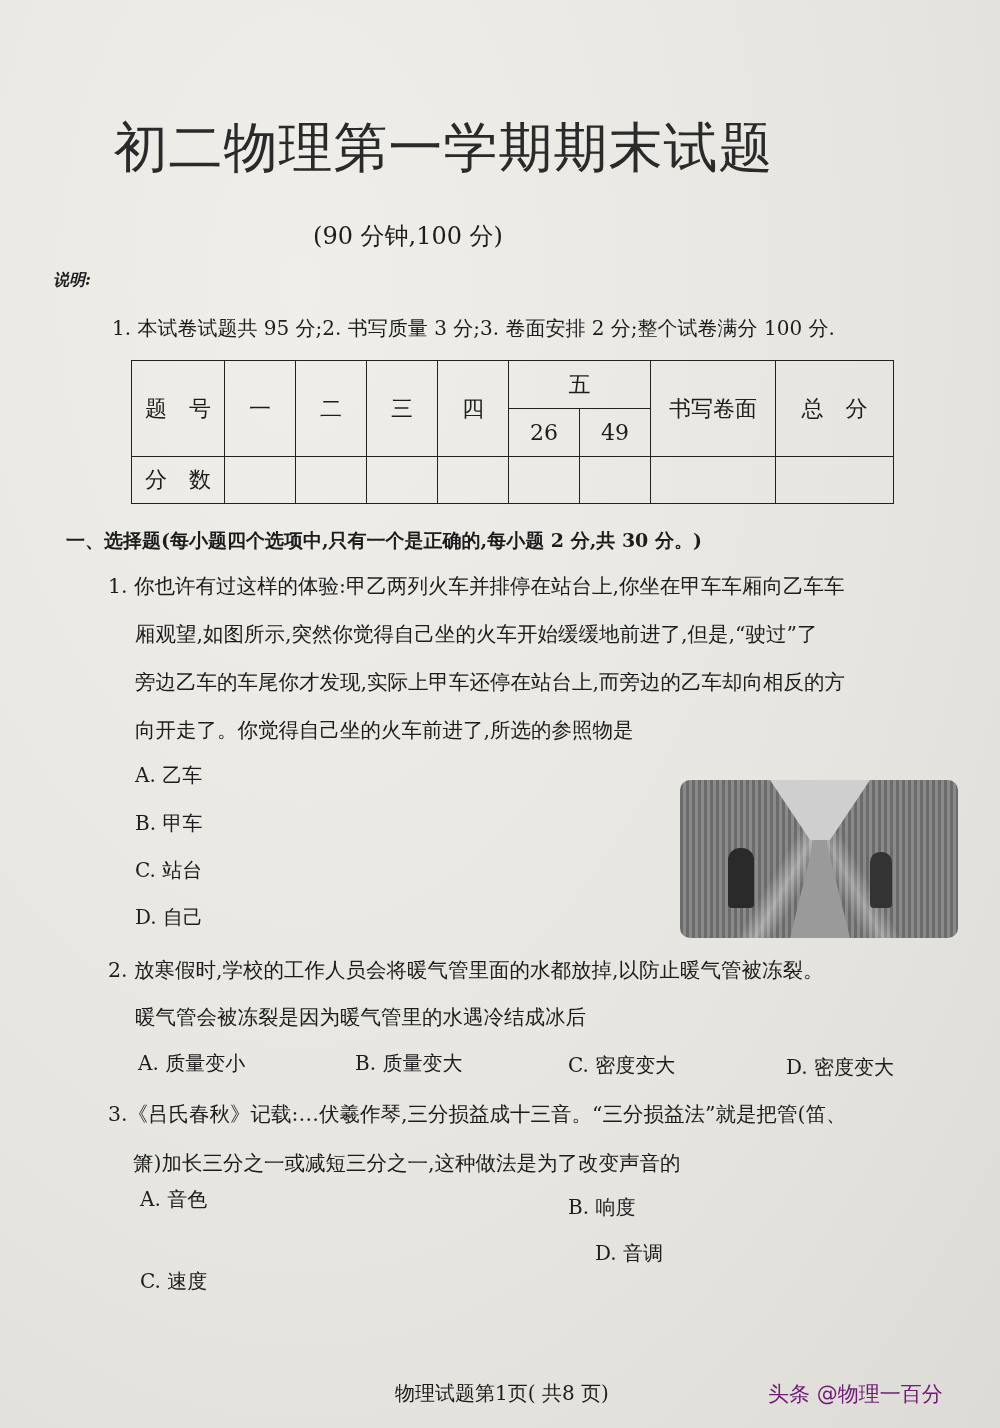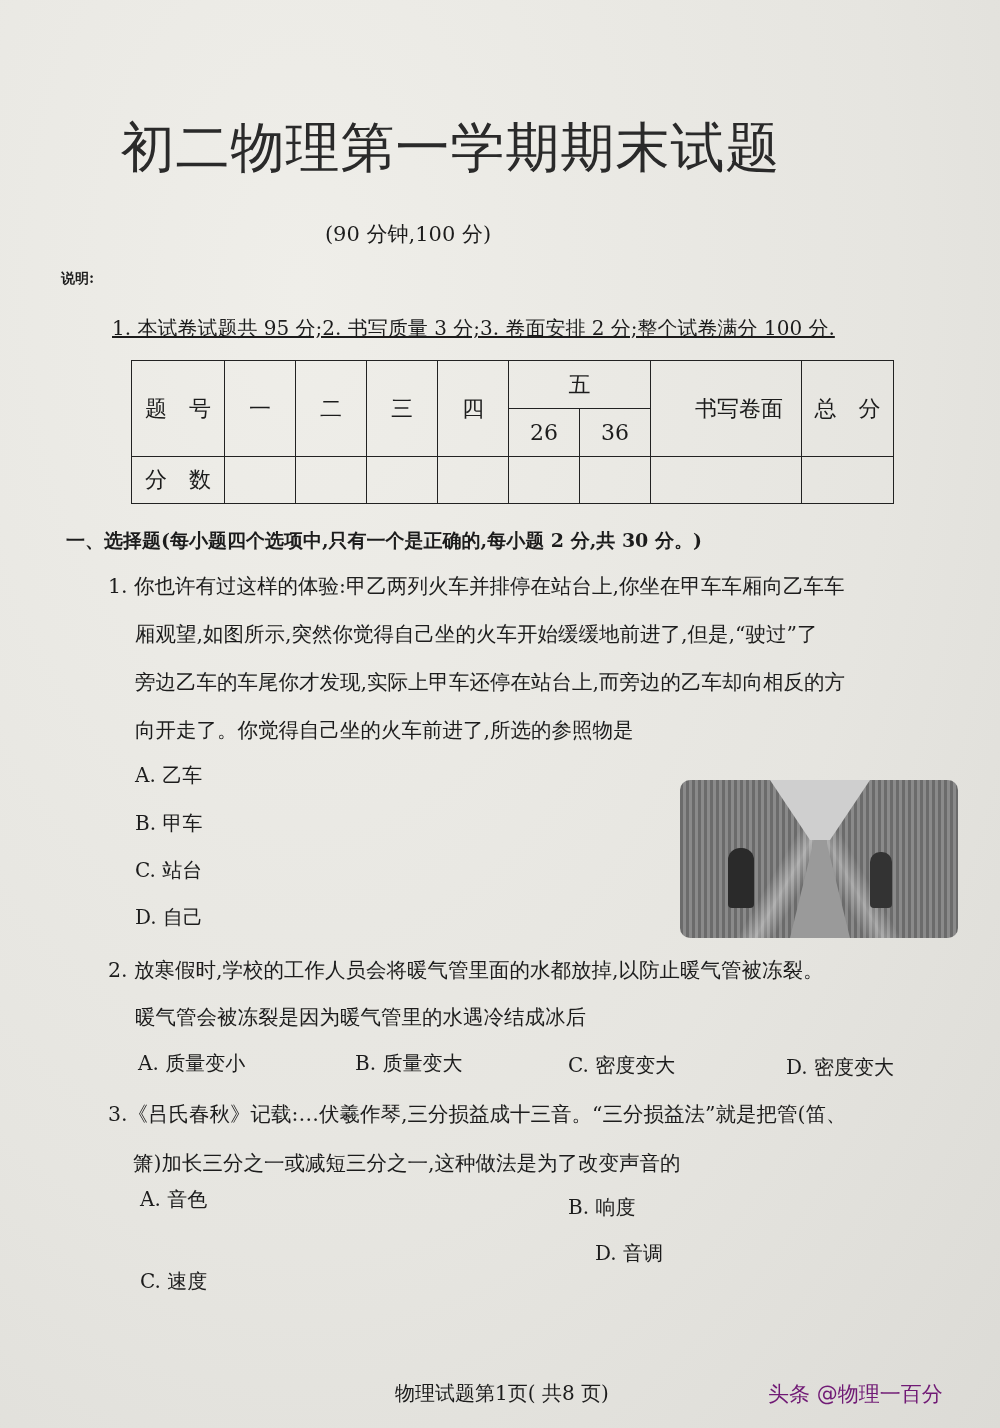--- a/index.html
+++ b/index.html
@@ -5,27 +5,27 @@
   html, body { margin:0; padding:0; }
   body {
     width:1000px; height:1428px; overflow:hidden; position:relative;
     background:#e9e8e3;
     background-image: radial-gradient(ellipse at 30% 20%, #efeee9 0%, #e6e5e0 60%, #dcdbd6 100%);
     font-family: "DejaVu Serif", "Liberation Serif", serif;
     color:#1c1c1c;
   }
   .abs { position:absolute; }
   .title {
-    left:7px; width:887px; top:112px; text-align:center;
+    left:0; width:887px; top:112px; text-align:center;
     font-family: "DejaVu Sans", "Liberation Sans", sans-serif;
     font-size:54px; color:#2a2a2a; letter-spacing:1px; font-weight:normal;
   }
-  .subtitle { left:0; width:816px; top:220px; text-align:center; font-size:21px; }
-  .note-label { left:61px; top:270px; font-size:14px; font-weight:bold; }
-  .note-text { left:112px; top:315px; font-size:20px;text-decoration:underline; }
+  .subtitle { left:0; width:816px; top:220px; text-align:center; font-size:24px; }
+  .note-label { left:53px; top:270px; font-size:16px; font-weight:bold;font-style:italic; }
+  .note-text { left:112px; top:315px; font-size:20px; }
   table.score {
     position:absolute; left:131px; top:360px; width:763px; height:144px;
     border-collapse:collapse; font-size:22px;
   }
   table.score td { border:1.5px solid #222; text-align:center; padding:0; }
   .sec-head { left:66px; top:528px; font-size:19px; font-weight:bold; }
   .q { font-size:20.5px; line-height:48px; }
   .q1 { left:108px; top:562px; width:860px; }
   .q1 .line { white-space:nowrap; }
   .q1 .indent { padding-left:27px; }
@@ -57,26 +57,26 @@
 
 <table class="score">
   <tbody>
       <tr style="height:48px;">
     <td rowspan="2" style="width:92px;">题　号</td>
     <td rowspan="2" style="width:70px;">一</td>
     <td rowspan="2" style="width:70px;">二</td>
     <td rowspan="2" style="width:70px;">三</td>
     <td rowspan="2" style="width:70px;">四</td>
     <td colspan="2">五</td>
-    <td rowspan="2" style="width:124px;padding-left:26px;">书写卷面</td>
+    <td rowspan="2" style="width:124px;">书写卷面</td>
     <td rowspan="2">总　分</td>
   </tr>
   <tr style="height:48px;">
     <td style="width:70px;">26</td>
-    <td style="width:70px;">36</td>
+    <td style="width:70px;">49</td>
   </tr>
   <tr>
     <td>分　数</td>
     <td></td>
     <td></td>
     <td></td>
     <td></td>
     <td></td>
     <td></td>
     <td></td>

